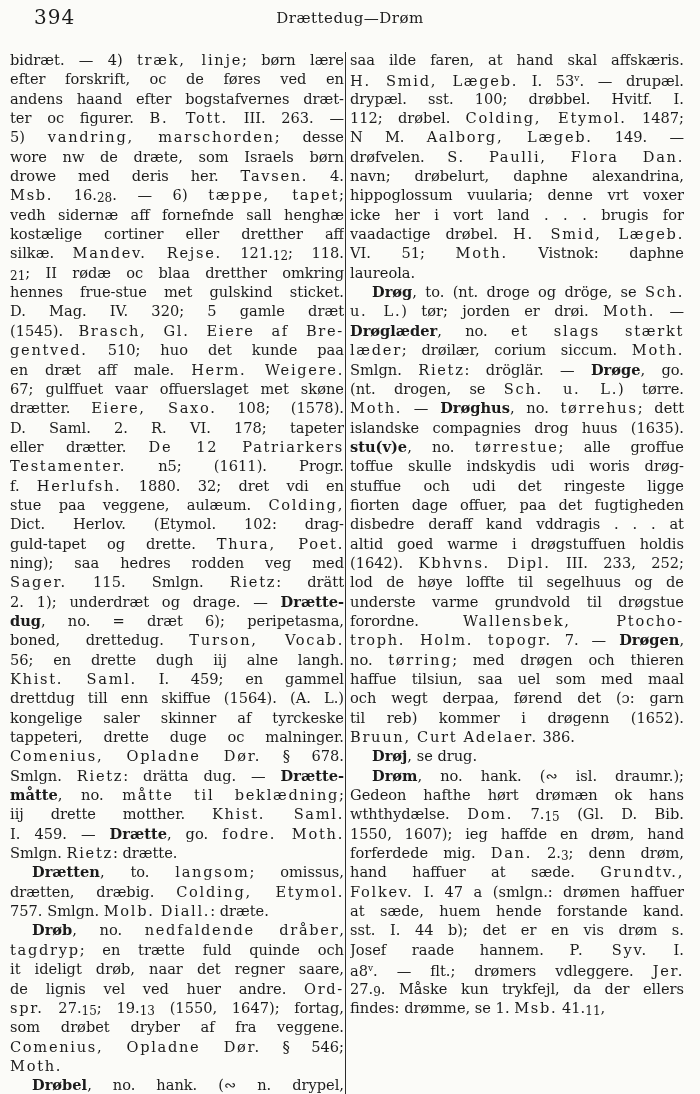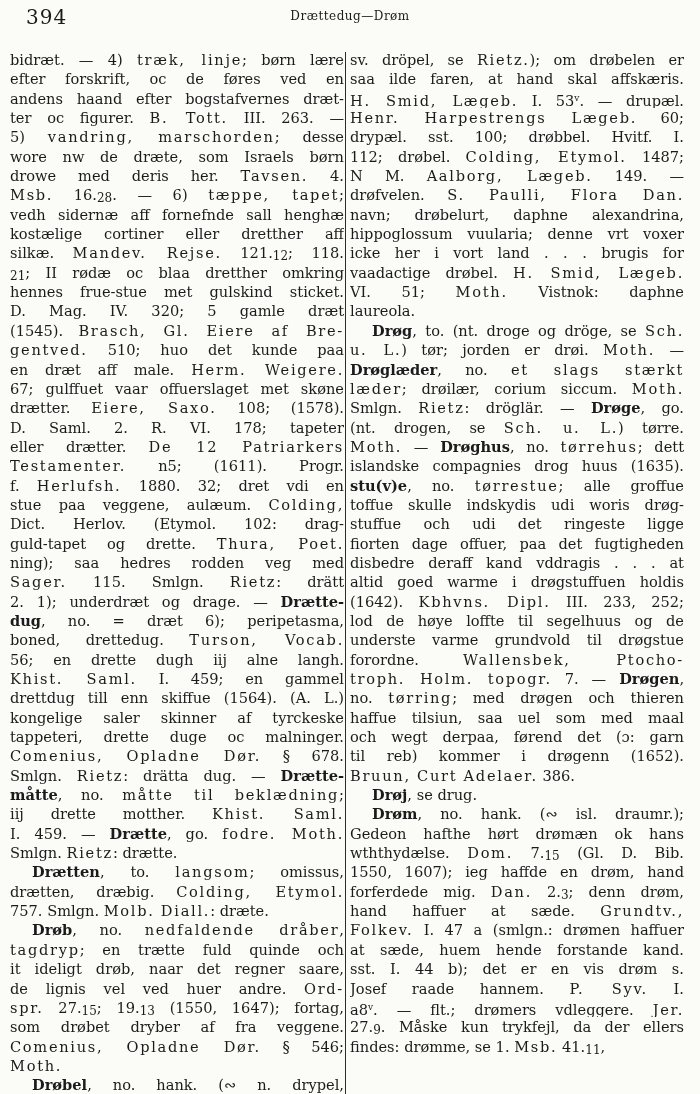--- a/index.html
+++ b/index.html
@@ -7,25 +7,25 @@
     width:700px;height:1094px;
     background:#fbfbf8;
     color:#1b1b1b;
     font-family:"DejaVu Serif","Liberation Serif",serif;
     overflow:hidden;
     position:relative;
   }
   .page{width:700px;height:1094px;position:relative;}
   .page-header{position:relative;height:42px;padding-top:6px;}
   .page-number{
-    position:absolute;left:26px;top:5px;
+    position:absolute;left:34px;top:5px;
     font-size:20px;letter-spacing:1px;
   }
   .page-title{
-    text-align:center;font-size:12px;letter-spacing:.5px;
+    text-align:center;font-size:15px;letter-spacing:.5px;
     padding-top:3px;
   }
   .cols{
     display:flex;
     padding:2px 6px 0 10px;
     align-items:stretch;
   }
   .col{width:334px;}
   .col-divider{
     width:1px;background:#2b2b2b;
@@ -108,24 +108,22 @@
         <div class="line">it ideligt drøb, naar det regner saare,</div>
         <div class="line">de lignis vel ved huer andre. <span class="sp">Ord-</span></div>
         <div class="line"><span class="sp">spr.</span> 27.<span class="sub">15</span>; 19.<span class="sub">13</span> (1550, 1647); fortag,</div>
         <div class="line">som drøbet dryber af fra veggene.</div>
         <div class="line"><span class="sp">Comenius, Opladne Dør.</span> § 546;</div>
         <div class="line end"><span class="sp">Moth.</span></div>
         <div class="line ind"><span class="b">Drøbel</span>, no. hank. (∾ n. drypel,</div>
       </div>
     <div class="col-divider"></div>
     <div class="col">
-        <div class="line">sv. dröpel, se <span class="sp">Rietz.</span>); om drøbelen er</div>
         <div class="line">saa ilde faren, at hand skal affskæris.</div>
         <div class="line"><span class="sp">H. Smid, Lægeb.</span> I. 53<span class="sup">v</span>. — drupæl.</div>
-        <div class="line"><span class="sp">Henr. Harpestrengs Lægeb.</span> 60;</div>
         <div class="line">drypæl. sst. 100; drøbbel. Hvitf. I.</div>
         <div class="line">112; drøbel. <span class="sp">Colding, Etymol.</span> 1487;</div>
         <div class="line">N M. <span class="sp">Aalborg, Lægeb.</span> 149. —</div>
         <div class="line">drøfvelen. <span class="sp">S. Paulli, Flora Dan.</span></div>
         <div class="line">navn; drøbelurt, daphne alexandrina,</div>
         <div class="line">hippoglossum vuularia; denne vrt voxer</div>
         <div class="line">icke her i vort land . . . brugis for</div>
         <div class="line">vaadactige drøbel. <span class="sp">H. Smid, Lægeb.</span></div>
         <div class="line">VI. 51; <span class="sp">Moth.</span> Vistnok: daphne</div>
         <div class="line end">laureola.</div>

